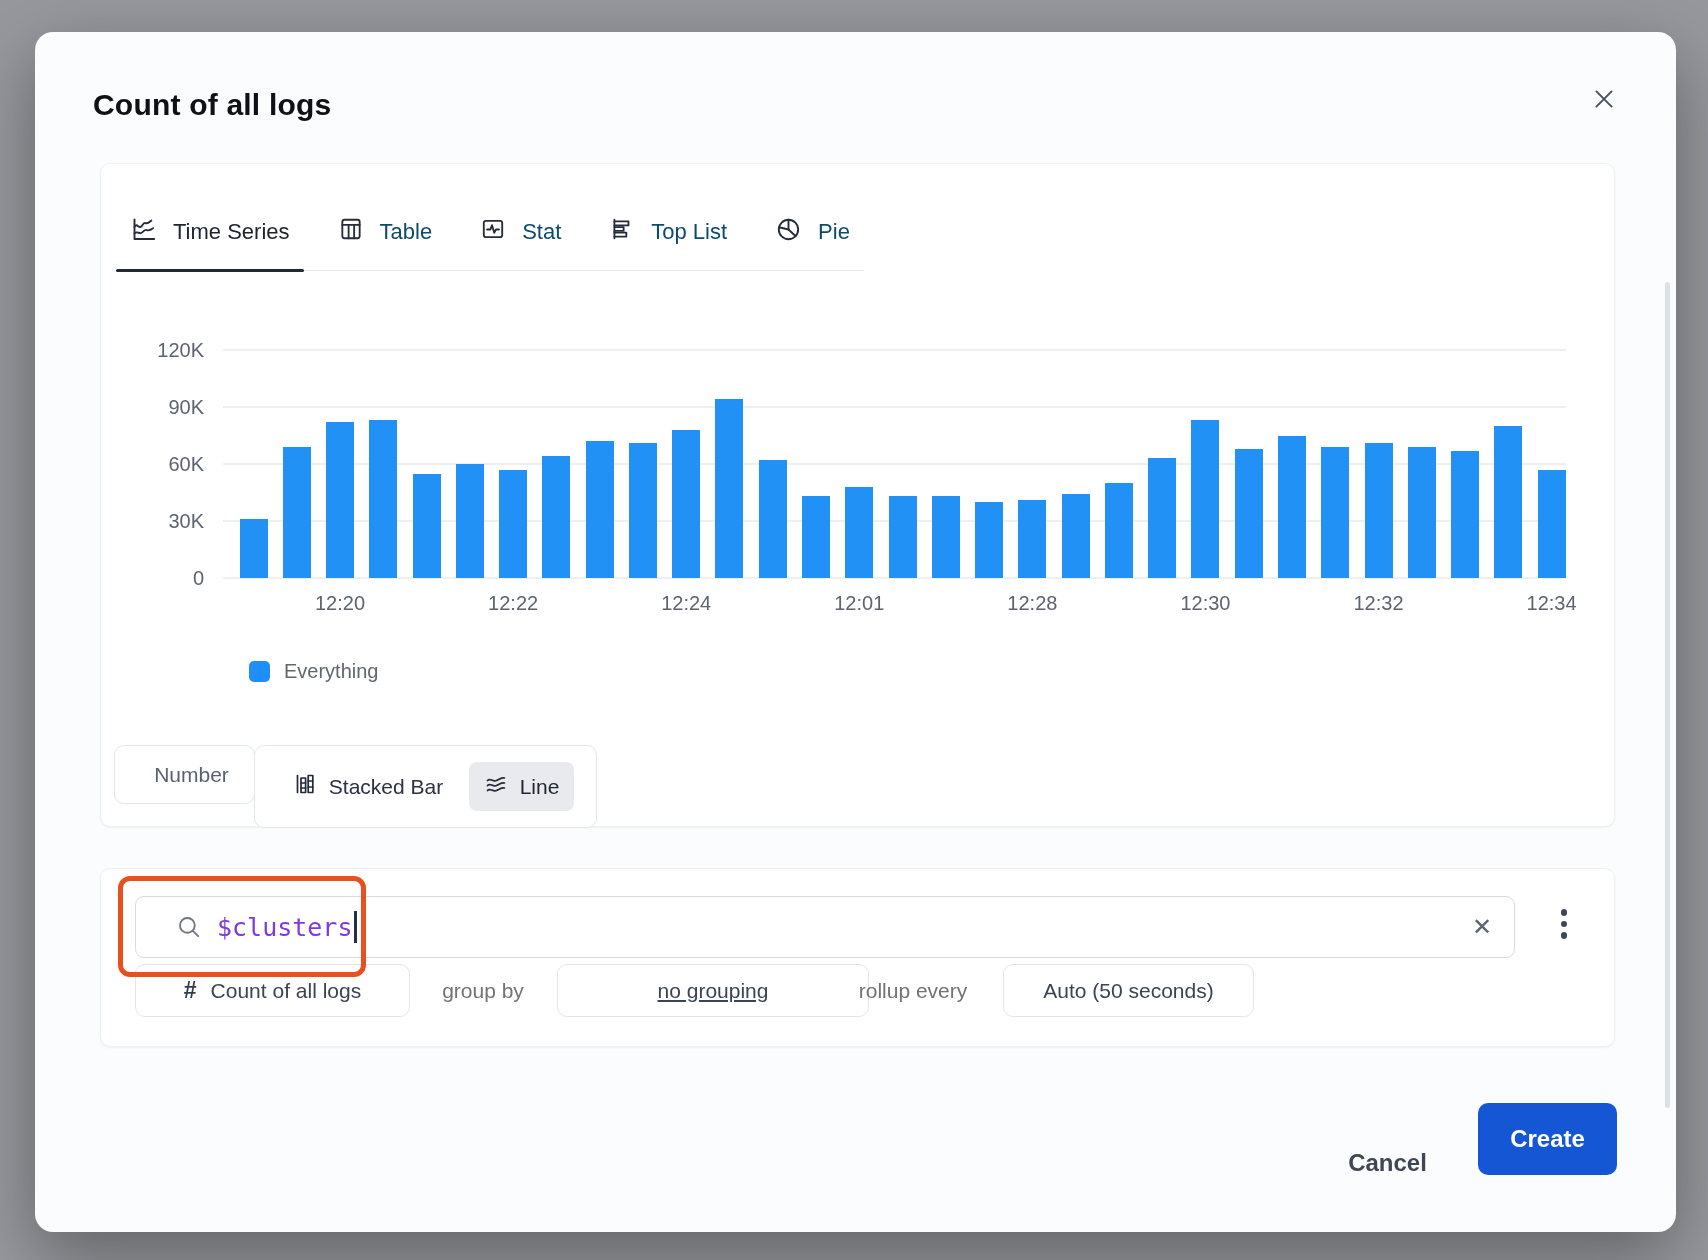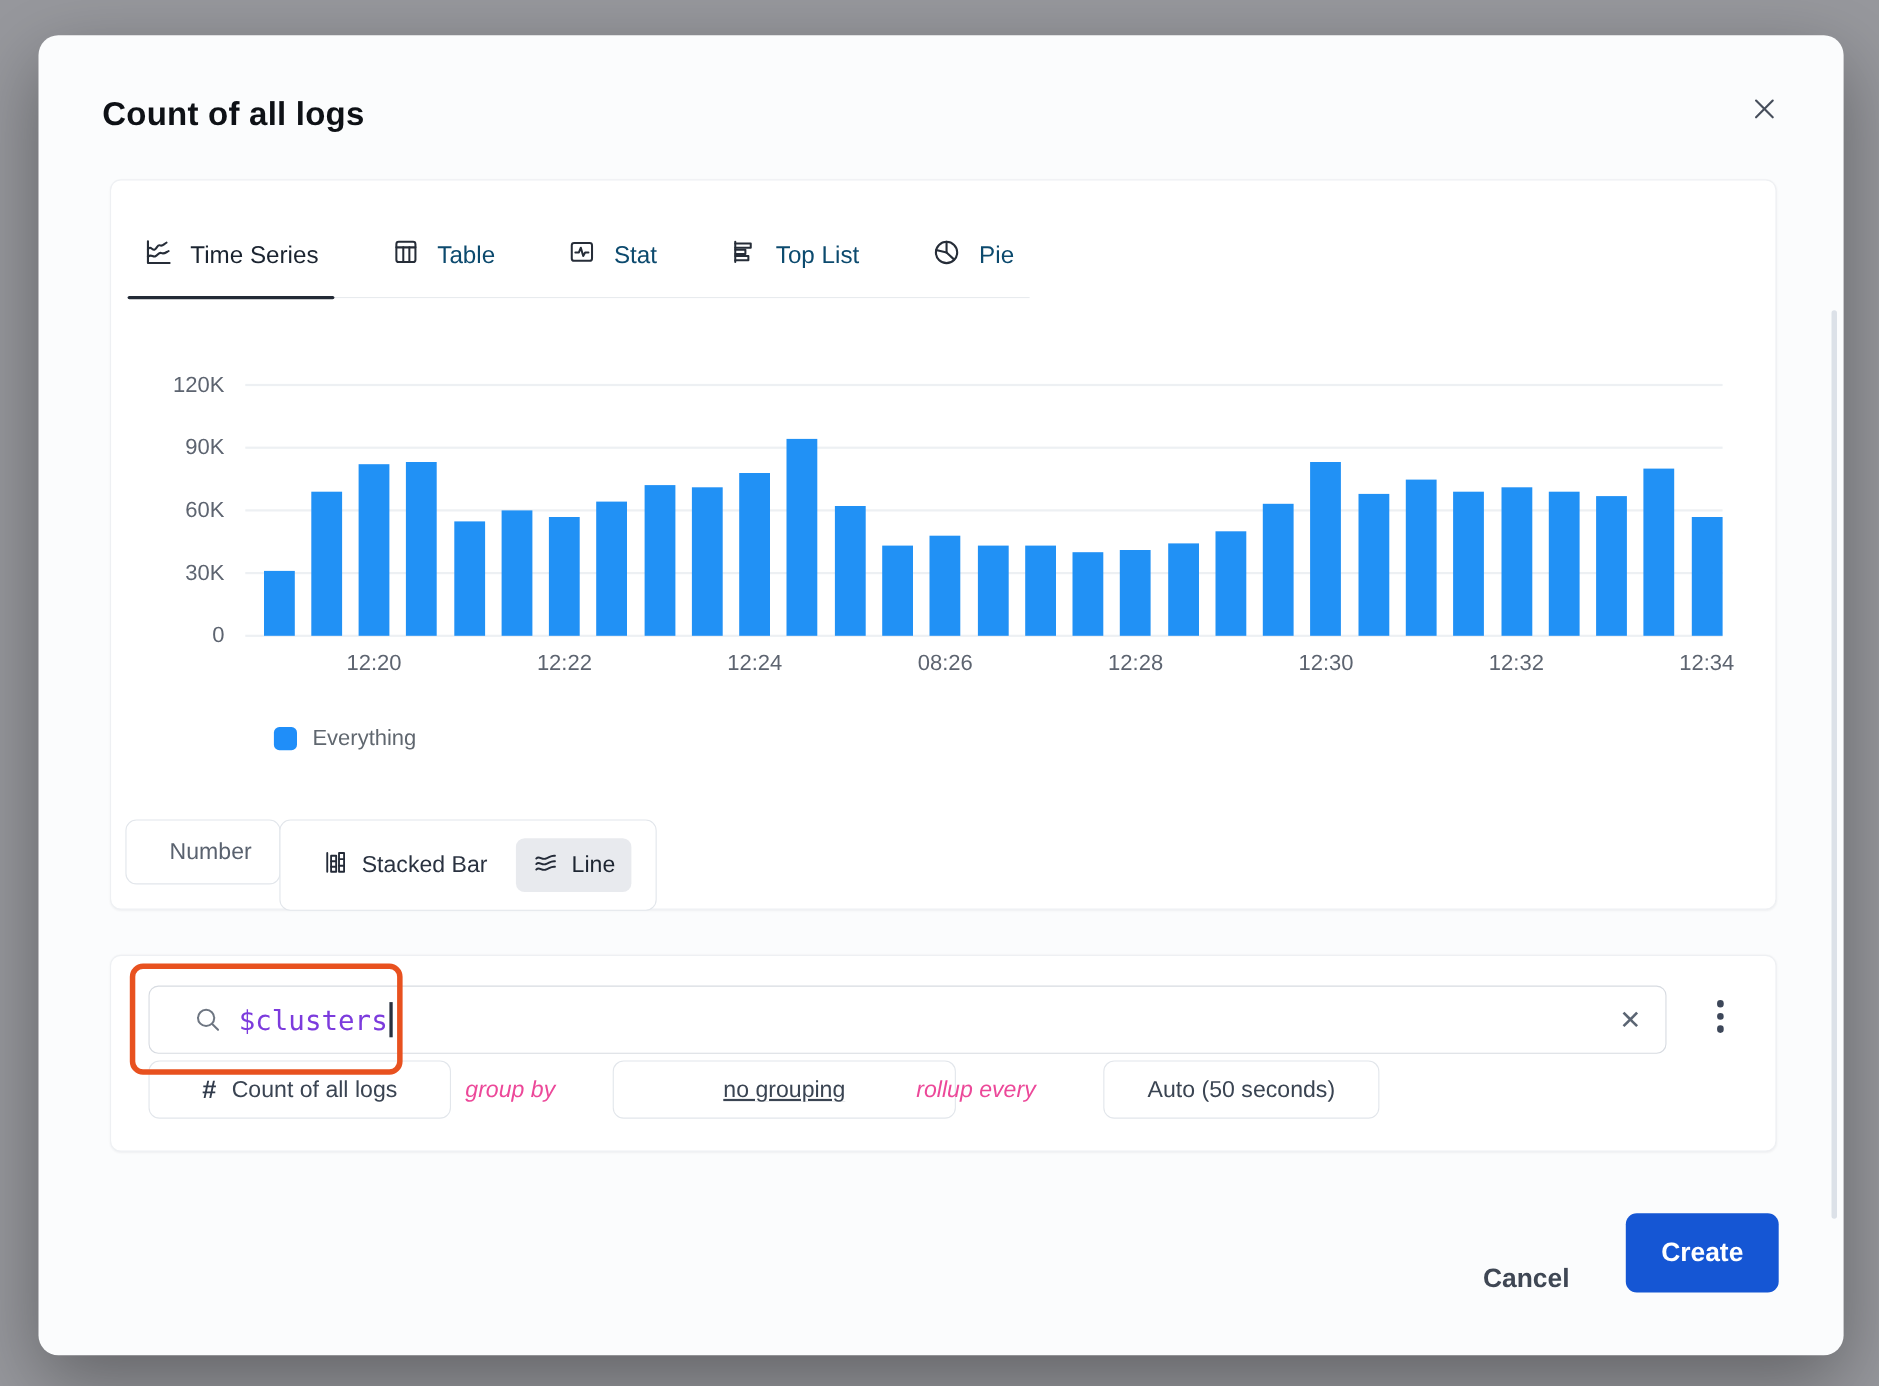--- a/index.html
+++ b/index.html
@@ -10,21 +10,21 @@
   .modal-title{position:absolute;left:58px;top:56px;font-size:30px;font-weight:700;color:#0e1116;letter-spacing:.2px;}
   .close-btn{position:absolute;left:1550px;top:50px;width:38px;height:38px;display:flex;align-items:center;justify-content:center;cursor:pointer;}
   .close-btn svg{stroke:#474f5c;}
 
   .card{position:absolute;background:#ffffff;border:1px solid #eef0f3;border-radius:10px;
         box-shadow:0 1px 2px rgba(16,24,40,.05);}
   #chart-card{left:65px;top:131px;width:1513px;height:662px;}
   #query-card{left:65px;top:836px;width:1513px;height:177px;}
 
   
-  .tabbar{position:absolute;left:15px;top:30px;display:inline-flex;gap:38px;border-bottom:1.5px solid #e8ebee;height:76px;}
+  .tabbar{position:absolute;left:15px;top:30px;display:inline-flex;gap:20px;border-bottom:1.5px solid #e8ebee;height:76px;}
   .tab{position:relative;display:flex;align-items:center;gap:16px;padding:0 14px;cursor:pointer;
        font-size:22px;color:#0c4a6e;}
   .tab svg{stroke:#262d38;}
   .tab.active{color:#1b2430;font-weight:500;}
   .tab.active::after{content:"";position:absolute;left:0;right:0;bottom:-2px;height:3.5px;background:#232a36;border-radius:2px;}
 
   
   .plot{position:absolute;left:122px;top:186px;width:1343px;height:228px;}
   .gridline{position:absolute;left:0;right:0;height:1.5px;background:#edf0f3;}
   .ylabel{position:absolute;left:0;width:103px;height:24px;line-height:24px;text-align:right;
@@ -55,21 +55,21 @@
   .search-value{margin-left:15px;font-family:"DejaVu Sans Mono", monospace;font-size:25px;color:#7c3bdd;}
   .caret{display:inline-block;width:2.5px;height:32px;background:#27303f;margin-left:2px;vertical-align:middle;}
   .clear-btn{position:absolute;right:12px;top:0;height:60px;width:40px;display:flex;align-items:center;justify-content:center;cursor:pointer;color:#5b6573;font-size:24px;}
   .kebab{position:absolute;left:1449px;top:30px;width:28px;height:50px;display:flex;flex-direction:column;
          align-items:center;justify-content:center;gap:5px;cursor:pointer;}
   .kebab i{width:6.5px;height:6.5px;border-radius:50%;background:#3d4759;}
 
   .chip{position:absolute;top:95px;height:53px;border:1.5px solid #e2e6eb;border-radius:10px;background:#fff;
         display:flex;align-items:center;justify-content:center;gap:14px;font-size:21px;color:#3a4452;cursor:pointer;box-sizing:border-box;}
   .hash{font-size:23px;font-weight:600;color:#323c4c;}
-  .inline-label{position:absolute;top:95px;height:53px;line-height:53px;font-size:21px;color:#ec4899;font-style:italic;}
+  .inline-label{position:absolute;top:95px;height:53px;line-height:53px;text-align:center;font-size:21px;color:#737373;}
 
   .annotation{position:absolute;left:83px;top:844px;width:238px;height:91px;border:5px solid #e8511f;
               border-radius:12px;z-index:30;pointer-events:none;}
 
   .scroll-thumb{position:absolute;left:1630px;top:250px;width:5px;height:826px;background:#dce1e8;border-radius:3px;cursor:pointer;}
 
   
   .cancel-btn{position:absolute;left:1295px;top:1087px;width:115px;height:58px;display:flex;align-items:flex-end;
               justify-content:center;font-size:24px;font-weight:600;color:#3f4754;cursor:pointer;}
   .create-btn{position:absolute;left:1443px;top:1071px;width:139px;height:72px;border-radius:10px;background:#1556d4;
@@ -178,21 +178,21 @@
           <div class="bar" style="left: 1141.52px; height: 134.9px; background: rgb(33, 145, 245);"></div>
           <div class="bar" style="left: 1184.79px; height: 131.1px; background: rgb(33, 145, 245);"></div>
           <div class="bar" style="left: 1228.06px; height: 127.3px; background: rgb(33, 145, 245);"></div>
           <div class="bar" style="left: 1271.33px; height: 152px; background: rgb(33, 145, 245);"></div>
           <div class="bar" style="left: 1314.6px; height: 108.3px; background: rgb(33, 145, 245);"></div>
         </div>
       <div id="xlabels">
           <div class="xlabel" style="left: 179.04px;">12:20</div>
           <div class="xlabel" style="left: 352.12px;">12:22</div>
           <div class="xlabel" style="left: 525.2px;">12:24</div>
-          <div class="xlabel" style="left: 698.28px;">08:26</div>
+          <div class="xlabel" style="left: 698.28px;">12:01</div>
           <div class="xlabel" style="left: 871.36px;">12:28</div>
           <div class="xlabel" style="left: 1044.44px;">12:30</div>
           <div class="xlabel" style="left: 1217.52px;">12:32</div>
           <div class="xlabel" style="left: 1390.6px;">12:34</div>
         </div>
 
       <div class="legend">
         <span class="legend-swatch" id="legend-swatch" style="background: rgb(31, 142, 249);"></span>
         <span class="legend-label">Everything</span>
       </div>

